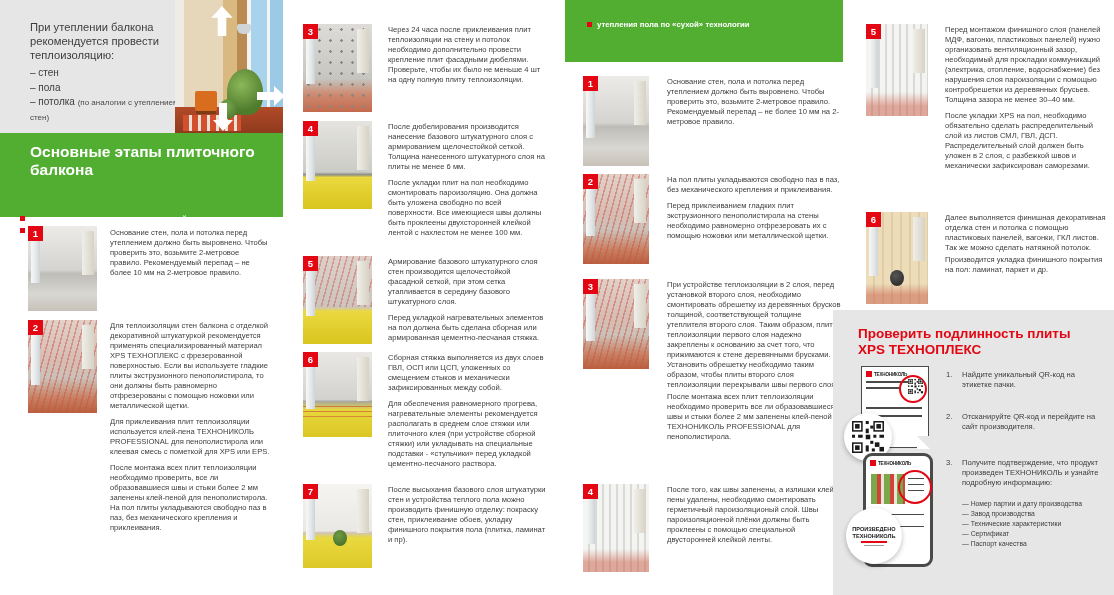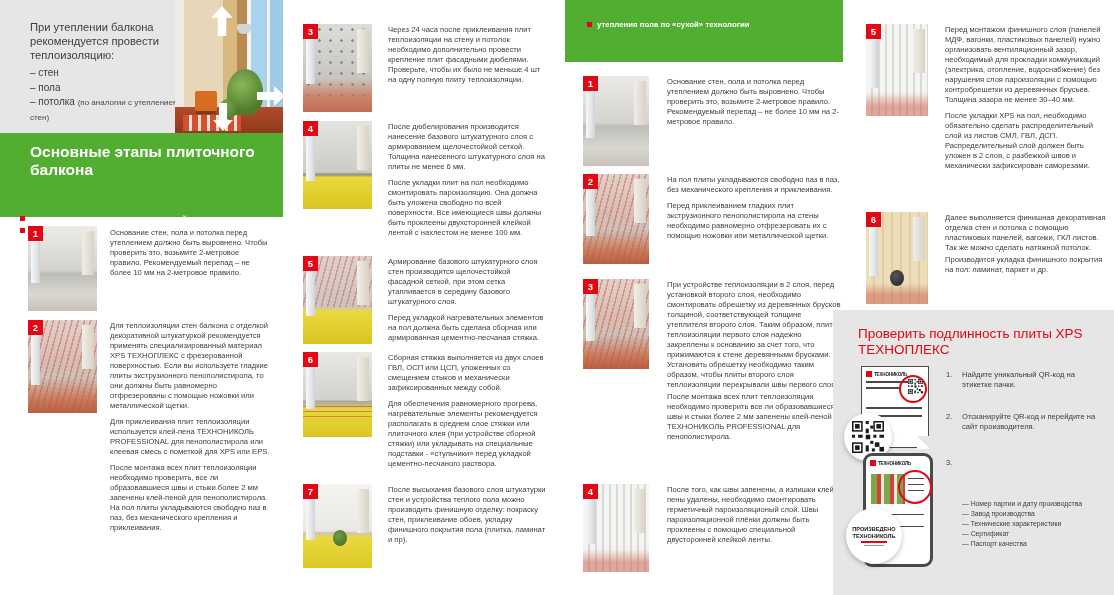--- a/index.html
+++ b/index.html
@@ -48,21 +48,21 @@
   .v-heat{background:repeating-linear-gradient(0deg,rgba(197,60,48,.55) 0 1px,rgba(0,0,0,0) 1px 5px) 0 72%/100% 14% no-repeat,
     linear-gradient(180deg,#e9e8e4 0%,#d2d1cd 56%,#a9a7a2 58%,#e8d73d 68%,#dbc723 100%);}
   .v-finish{background:linear-gradient(180deg,#f5f4f1 0%,#e9e8e4 56%,#cfc4b6 58%,#ead93f 64%,#dcc827 100%);}
   .v-slats{background:linear-gradient(0deg,rgba(203,92,70,.5) 0 11%,rgba(0,0,0,0) 26%),
     repeating-linear-gradient(90deg,#f4f4f2 0 5px,#d9d9d5 5px 7px);}
   .v-wood{background:linear-gradient(0deg,rgba(198,80,60,.45) 0 10%,rgba(0,0,0,0) 22%),
     repeating-linear-gradient(90deg,#ecdcba 0 7px,#e0cda4 7px 9px);}
   .mini-plant{position:absolute;left:30px;bottom:22px;width:14px;height:16px;border-radius:50%;background:radial-gradient(circle at 40% 35%,#6f9c44,#3f6626);}
   
   .verify-box{left:833px;top:310px;width:281px;height:285px;background:#e5e6e5;}
-  .verify-title{left:25px;top:16px;width:240px;color:#e30613;font-size:13.5px;line-height:16px;font-weight:normal;}
+  .verify-title{left:25px;top:16px;width:240px;color:#e30613;font-size:13.5px;line-height:16px;font-weight:bold;}
   .vitem{position:absolute;left:113px;width:158px;display:flex;gap:6px;font-size:7.6px;line-height:10px;}
   .vnum{flex:0 0 10px;}
   .vsubs{position:absolute;left:129px;width:150px;font-size:6.8px;line-height:8.6px;}
   .vsub{margin-bottom:1.5px;}
   .card{position:absolute;left:28px;top:56px;width:66px;height:80px;background:#ffffff;border:1.6px solid #4a4a49;}
   .card-fold{position:absolute;right:-1.6px;bottom:-1.6px;width:0;height:0;border-style:solid;border-width:0 13px 13px 0;border-color:rgba(0,0,0,0) #e5e6e5 #ffffff rgba(0,0,0,0);}
   .logo-row{position:absolute;left:4px;top:4px;display:flex;align-items:center;gap:2px;}
   .logo-sq{width:6px;height:6px;background:#e30613;}
   .logo-txt{font-size:4.6px;font-weight:bold;color:#1a1a1a;letter-spacing:-0.2px;white-space:nowrap;}
   .card .line{position:absolute;left:4px;height:1.6px;background:#4a4a49;}
@@ -316,20 +316,21 @@
   <div class="vitem" style="top:60px">
       <span class="vnum">1.</span>
       <span>Найдите уникальный QR-код на этикетке пачки.</span>
     </div>
   <div class="vitem" style="top:102px">
       <span class="vnum">2.</span>
       <span>Отсканируйте QR-код и перейдите на сайт производителя.</span>
     </div>
   <div class="vitem" style="top:148px">
       <span class="vnum">3.</span>
+      <span>Получите подтверждение, что продукт произведен ТЕХНОНИКОЛЬ и узнайте подробную информацию:</span>
     </div>
   <div class="vsubs" style="top:190px">
     <div class="vsub">— Номер партии и дату производства</div>
     <div class="vsub">— Завод производства</div>
     <div class="vsub">— Технические характеристики</div>
     <div class="vsub">— Сертификат</div>
     <div class="vsub">— Паспорт качества</div>
   </div>
 
   <div class="phone">

